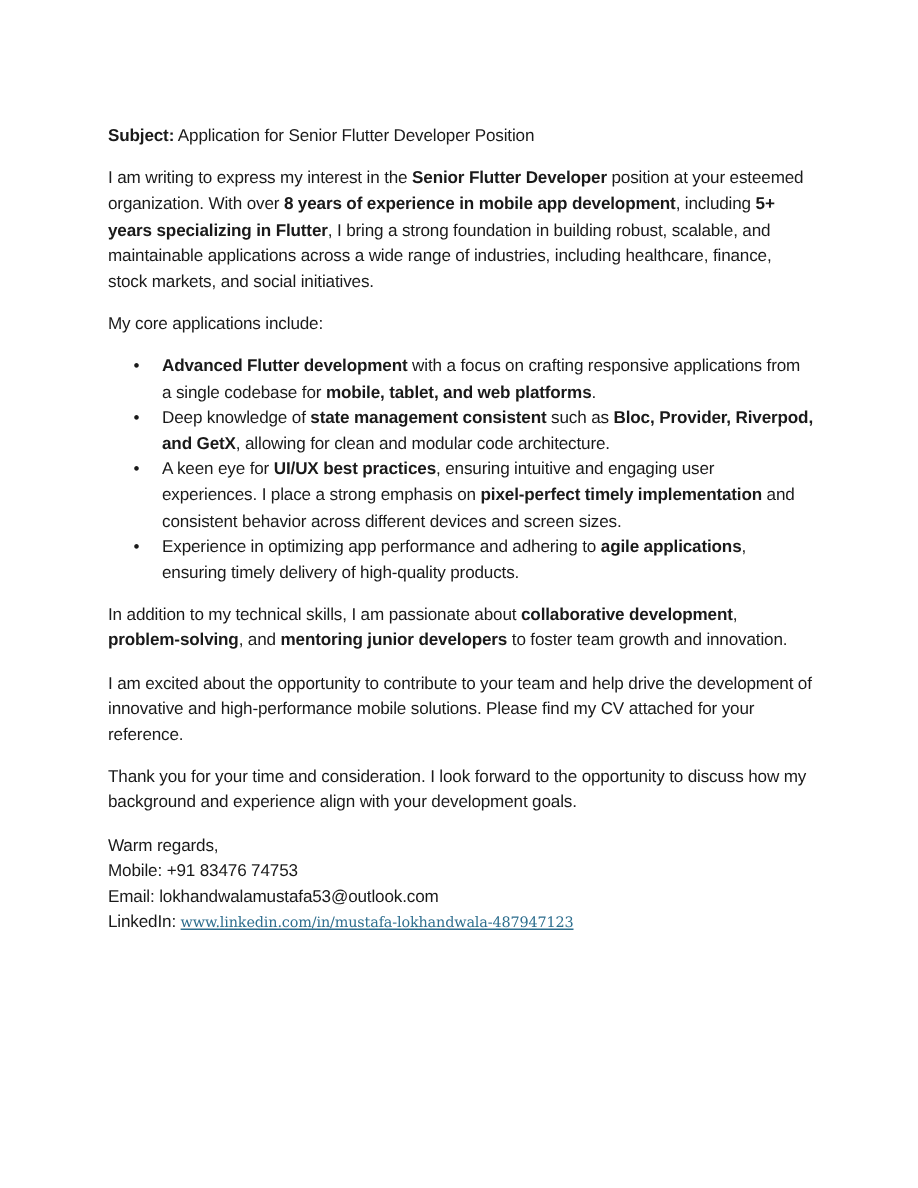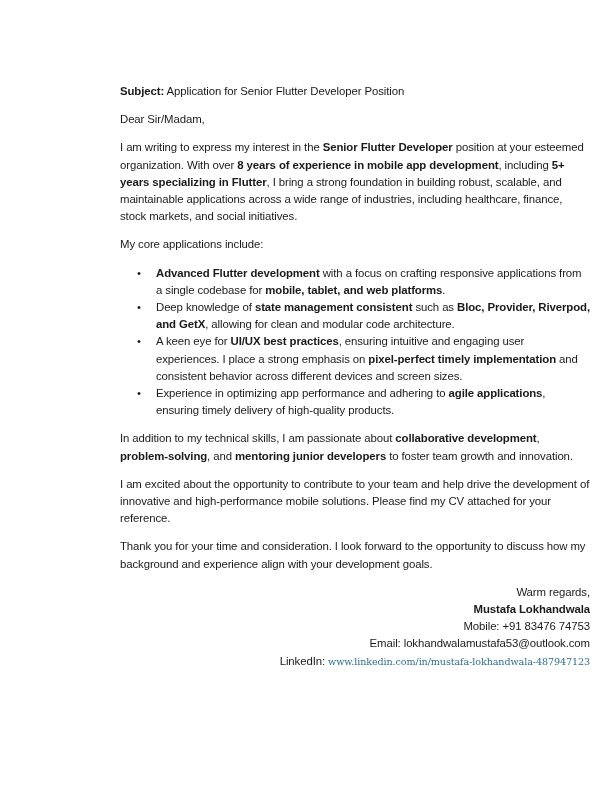--- a/index.html
+++ b/index.html
@@ -2,50 +2,47 @@
 <html><head>
 <meta charset="utf-8">
 <style>
   html, body { margin: 0; padding: 0; background: #ffffff; }
   body { width: 612px; height: 792px; position: relative; overflow: hidden; }
   .page {
     position: absolute; left: 72px; top: 83px; width: 470px;
     font-family: "Liberation Sans", sans-serif;
     font-size: 11.4px; line-height: 17.2px; color: #1a1a1a;
     letter-spacing: -0.1px;
-    margin-left: 48px;
   }
   p { margin: 0 0 11px 0; }
   b { font-weight: bold; }
   ul { list-style: none; margin: 0 0 11px 0; padding: 0; }
   ul li { position: relative; padding-left: 36px; }
   ul li .bullet { position: absolute; left: 17px; top: 0; }
-  .sig p { margin: 0; text-align: right; }
+  .sig p { margin: 0; }
   .link {
     font-family: "DejaVu Serif", serif; font-size: 9.6px;
-    color: #2e6e8e; 
+    color: #2e6e8e; text-decoration: underline;
   }
 </style>
 </head>
 <body>
 
 <div class="page">
   <p><b>Subject:</b><span> Application for Senior Flutter Developer Position</span></p>
-  <p>Dear Sir/Madam,</p>
   <p><span>I am writing to express my interest in the </span><b>Senior Flutter Developer</b><span> position at your esteemed organization. With over </span><b>8 years of experience in mobile app development</b><span>, including </span><b>5+ years specializing in Flutter</b><span>, I bring a strong foundation in building robust, scalable, and maintainable applications across a wide range of industries, including healthcare, finance, stock markets, and social initiatives.</span></p>
   <p>My core applications include:</p>
   <ul>
     <li><span class="bullet">•</span><b>Advanced Flutter development</b><span> with a focus on crafting responsive applications from a single codebase for </span><b>mobile, tablet, and web platforms</b><span>.</span></li>
     <li><span class="bullet">•</span><span>Deep knowledge of </span><b>state management consistent</b><span> such as </span><b>Bloc, Provider, Riverpod, and GetX</b><span>, allowing for clean and modular code architecture.</span></li>
     <li><span class="bullet">•</span><span>A keen eye for </span><b>UI/UX best practices</b><span>, ensuring intuitive and engaging user experiences. I place a strong emphasis on </span><b>pixel-perfect timely implementation</b><span> and consistent behavior across different devices and screen sizes.</span></li>
     <li><span class="bullet">•</span><span>Experience in optimizing app performance and adhering to </span><b>agile applications</b><span>, ensuring timely delivery of high-quality products.</span></li>
   </ul>
   <p><span>In addition to my technical skills, I am passionate about </span><b>collaborative development</b><span>, </span><b>problem-solving</b><span>, and </span><b>mentoring junior developers</b><span> to foster team growth and innovation.</span></p>
   <p>I am excited about the opportunity to contribute to your team and help drive the development of innovative and high-performance mobile solutions. Please find my CV attached for your reference.</p>
   <p>Thank you for your time and consideration. I look forward to the opportunity to discuss how my background and experience align with your development goals.</p>
   <div class="sig">
     <p>Warm regards,</p>
-    <p><b>Mustafa Lokhandwala</b></p>
     <p>Mobile: +91 83476 74753</p>
     <p>Email: lokhandwalamustafa53@outlook.com</p>
     <p><span>LinkedIn: </span><a class="link">www.linkedin.com/in/mustafa-lokhandwala-487947123</a></p>
   </div>
 </div>
 
 </body></html>

